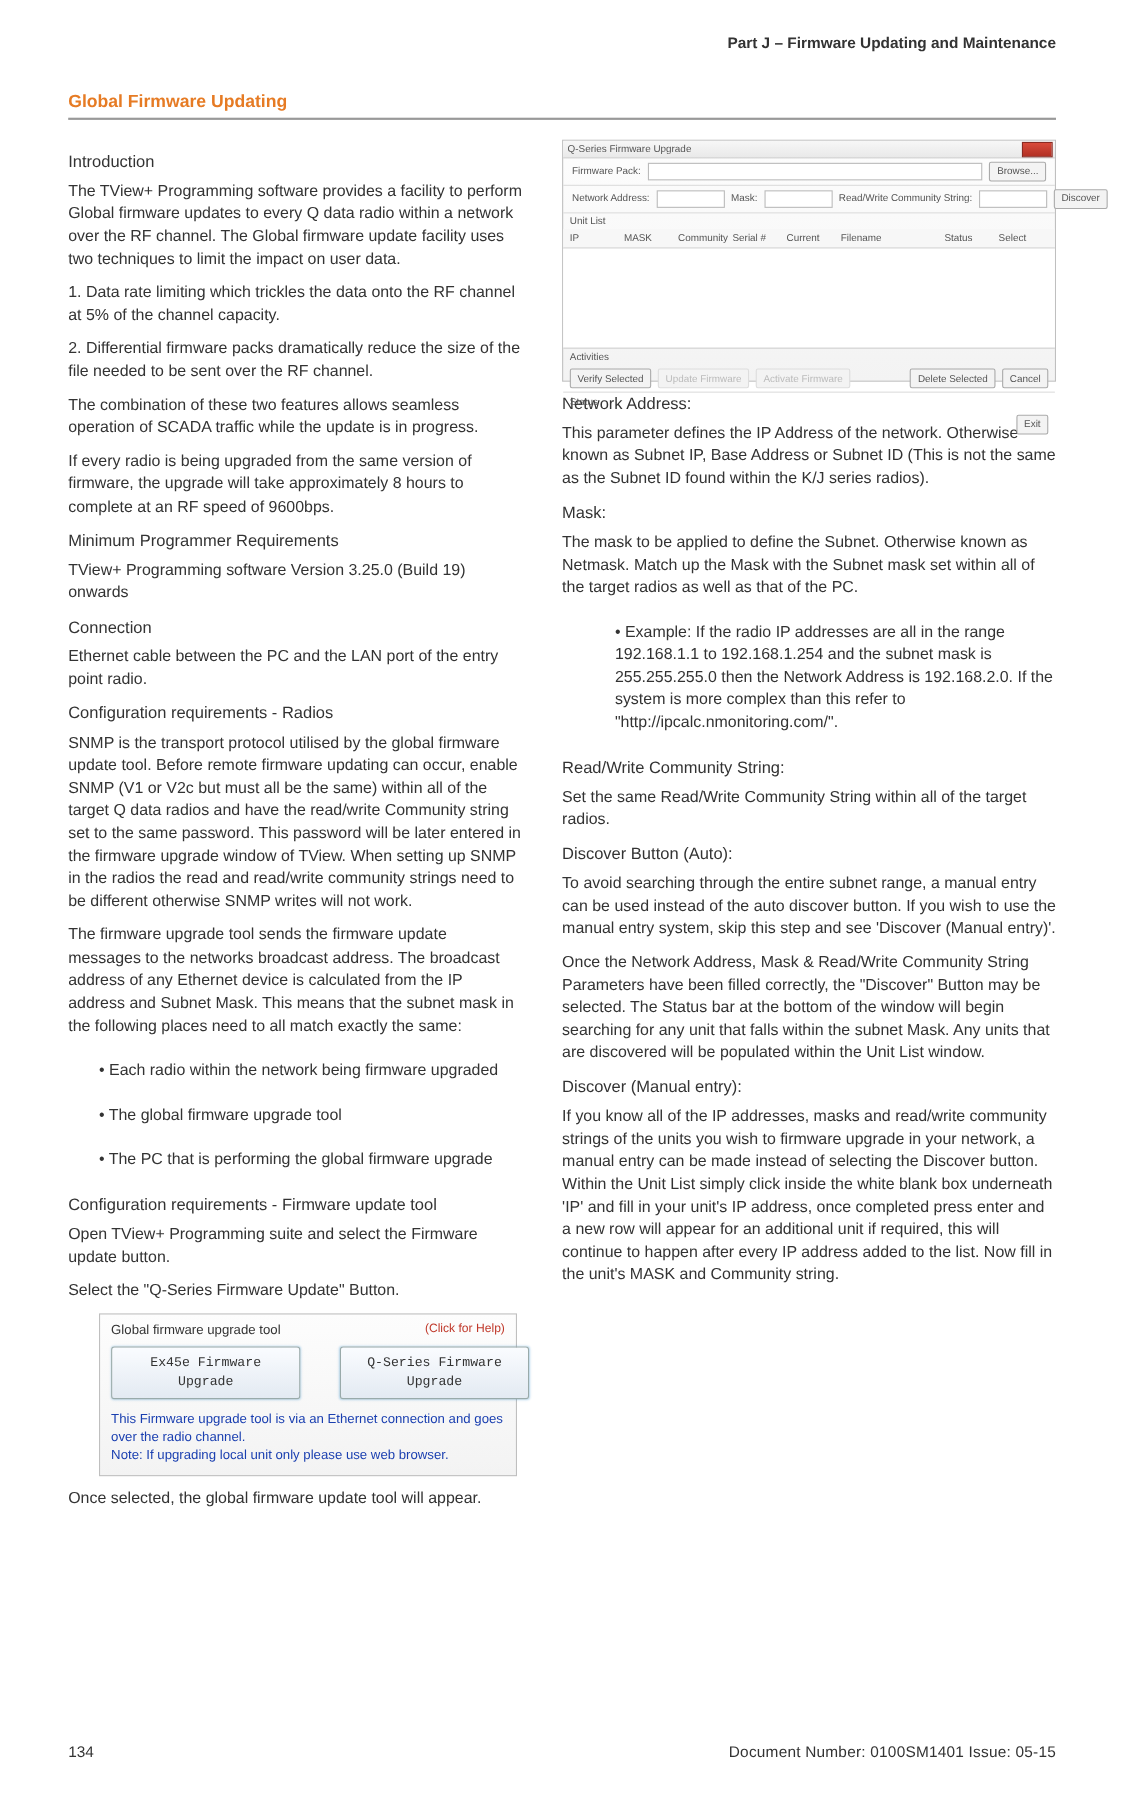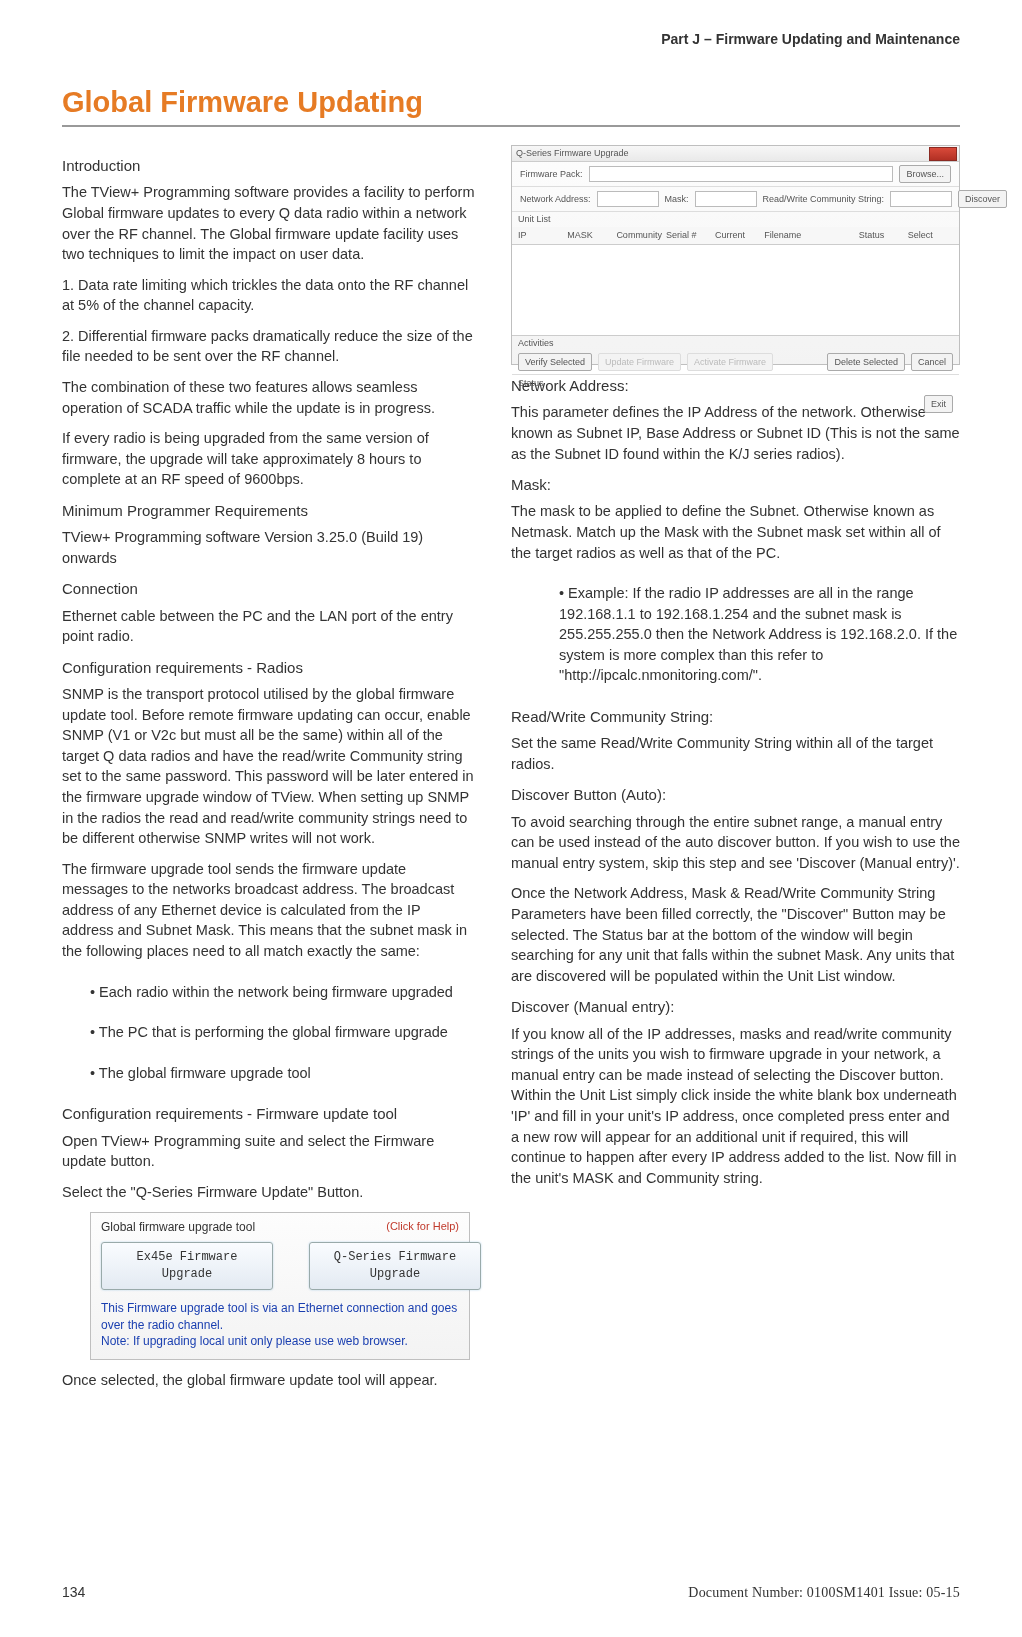--- a/index.html
+++ b/index.html
@@ -22,21 +22,21 @@
     flex-direction: column;
   }
   .running-head {
     text-align: right;
     font-weight: 700;
     font-size: 14px;
     margin-bottom: 32px;
   }
   .section-title {
     color: #e67b24;
-    font-size: 29px;
+    font-size: 16px;
     font-weight: 700;
     border-bottom: 2px solid #999;
     padding-bottom: 2px;
     margin-bottom: 18px;
   }
   .cols {
     display: flex;
     gap: 36px;
     flex: 1;
   }
@@ -113,21 +113,21 @@
     background:linear-gradient(#fafcff,#e3eaf2);
     padding:6px 10px; font-size:12px; min-width:150px; text-align:center;
     box-shadow:0 0 2px rgba(0,120,200,0.3);
     font-family:Liberation Mono, monospace;
   }
   .shot2 .note { color:#1a3fb0; line-height:1.35; }
   .footer {
     display:flex; justify-content:space-between;
     font-size:14px; margin-top:14px;
   }
-  .footer .doc { letter-spacing:0.2px;font-family:Liberation Serif, serif;}
+  .footer .doc { letter-spacing:0.2px;}
 </style>
 </head>
 <body>
 
 <div class="page">
   <div class="running-head">Part J – Firmware Updating and Maintenance</div>
   <div class="section-title">Global Firmware Updating</div>
 
   <div class="cols">
 
@@ -143,22 +143,22 @@
       <p>TView+ Programming software Version 3.25.0 (Build 19) onwards</p>
 
       <h3 class="sub">Connection</h3>
       <p>Ethernet cable between the PC and the LAN port of the entry point radio.</p>
 
       <h3 class="sub">Configuration requirements - Radios</h3>
       <p>SNMP is the transport protocol utilised by the global firmware update tool. Before remote firmware updating can occur, enable SNMP (V1 or V2c but must all be the same) within all of the target Q data radios and have the read/write Community string set to the same password. This password will be later entered in the firmware upgrade window of TView. When setting up SNMP in the radios the read and read/write community strings need to be different otherwise SNMP writes will not work.</p>
       <p>The firmware upgrade tool sends the firmware update messages to the networks broadcast address. The broadcast address of any Ethernet device is calculated from the IP address and Subnet Mask. This means that the subnet mask in the following places need to all match exactly the same:</p>
       <div class="bullet-list">
         <p>• Each radio within the network being firmware upgraded</p>
+        <p>• The global firmware upgrade tool</p>
         <p>• The PC that is performing the global firmware upgrade</p>
-        <p>• The global firmware upgrade tool</p>
       </div>
 
       <h3 class="sub">Configuration requirements - Firmware update tool</h3>
       <p>Open TView+ Programming suite and select the Firmware update button.</p>
       <p>Select the "Q-Series Firmware Update" Button.</p>
 
       <div class="shot2-wrap">
         <div class="shot2">
           <div class="hdr">
             <span>Global firmware upgrade tool</span>

